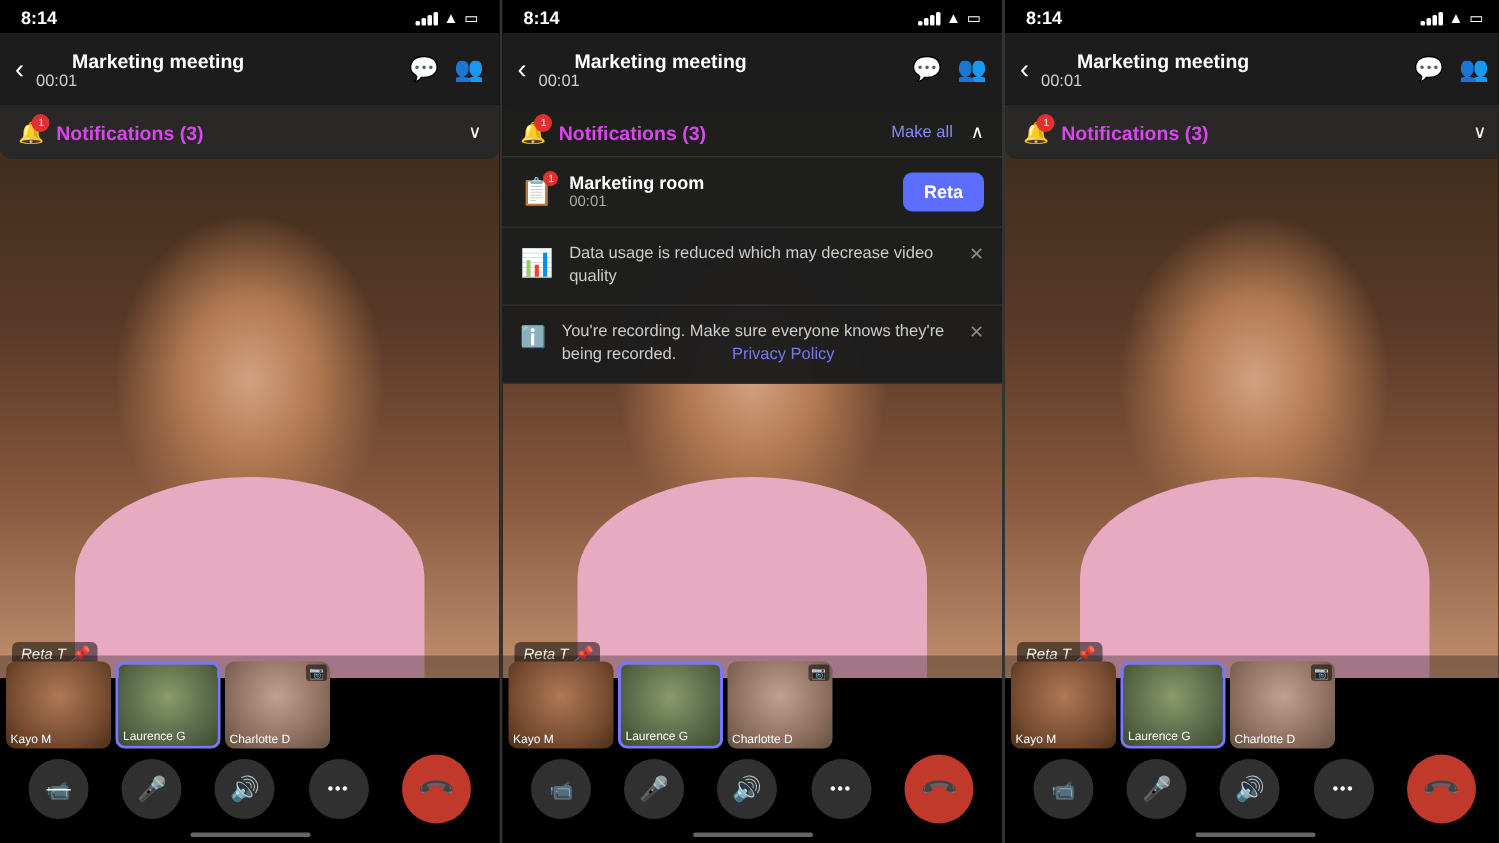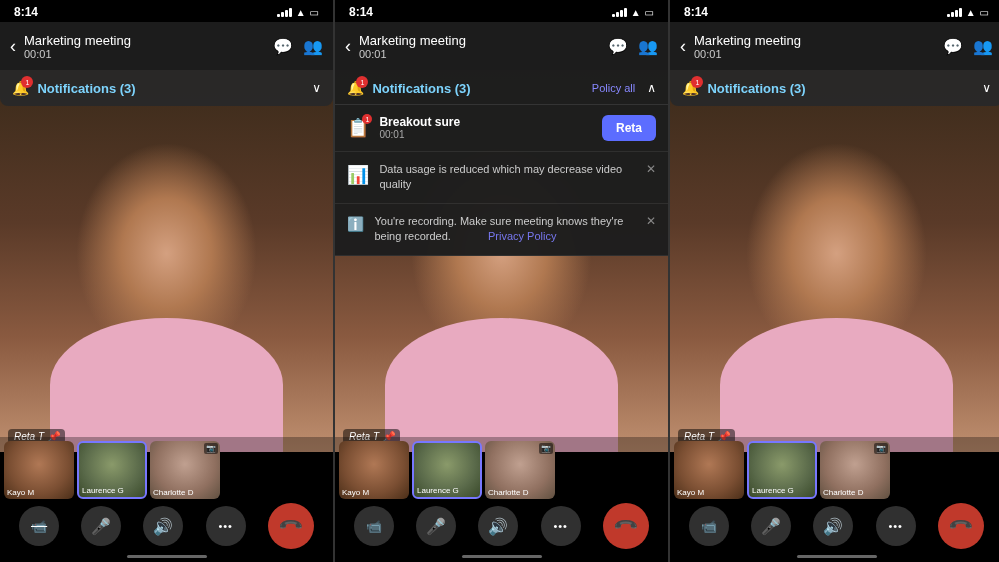--- a/index.html
+++ b/index.html
@@ -80,21 +80,22 @@
       color: #fff;
       font-size: 18px;
       cursor: pointer;
     }
     .meeting-info {
       flex: 1;
     }
     .meeting-title {
       color: #fff;
       font-size: 13px;
-      font-weight: 400;
+      font-weight: 700;
+      margin-left: 24px;
     }
     .meeting-timer {
       color: #ccc;
       font-size: 11px;
     }
     .top-bar-icons {
       display: flex;
       gap: 10px;
       align-items: center;
     }
@@ -167,21 +168,21 @@
       color: #fff;
       font-size: 7px;
       width: 12px;
       height: 12px;
       border-radius: 50%;
       display: flex;
       align-items: center;
       justify-content: center;
     }
     .notif-title {
-      color: #7dd3fc;
+      color: #d946ef;
       font-size: 13px;
       font-weight: 600;
       flex: 1;
     }
     .notif-chevron {
       color: #fff;
       font-size: 12px;
       cursor: pointer;
     }
 
@@ -528,49 +529,49 @@
     </div>
   </div>
 
   <div class="notification-expanded">
     <div class="notif-exp-header">
       <div class="notif-bell">
         🔔
         <span class="notif-badge">1</span>
       </div>
       <span class="notif-title">Notifications (3)</span>
-      <button class="clear-all-btn">Policy all</button>
+      <button class="clear-all-btn">Make all</button>
       <span class="notif-chevron">∧</span>
     </div>
 
     <div class="notif-item">
       <div class="notif-item-icon">
         📋
         <span class="badge">1</span>
       </div>
       <div class="notif-item-content">
-        <div class="notif-item-title">Breakout sure</div>
+        <div class="notif-item-title">Marketing room</div>
         <div class="notif-item-sub">00:01</div>
       </div>
       <button class="join-btn">Reta</button>
     </div>
 
     <div class="notif-item">
       <div class="notif-item-icon">📊</div>
       <div class="notif-item-content">
         <div class="notif-item-body">Data usage is reduced which may decrease video quality</div>
       </div>
       <span class="close-x">✕</span>
     </div>
 
     <div class="notif-item" style="padding-right: 28px;">
       <div class="notif-item-icon" style="font-size:14px;">ℹ️</div>
       <div class="notif-item-content">
         <div class="notif-item-body">
-          <span>You're recording. Make sure meeting knows they're being recorded.</span>
+          <span>You're recording. Make sure everyone knows they're being recorded.</span>
           <a class="notif-item-link" href="#">Privacy Policy</a>
         </div>
       </div>
       <span class="close-x">✕</span>
     </div>
   </div>
 
   <div class="thumbnail-strip">
     <div class="thumb face-kayo">
       <span class="thumb-label">Kayo M</span>

